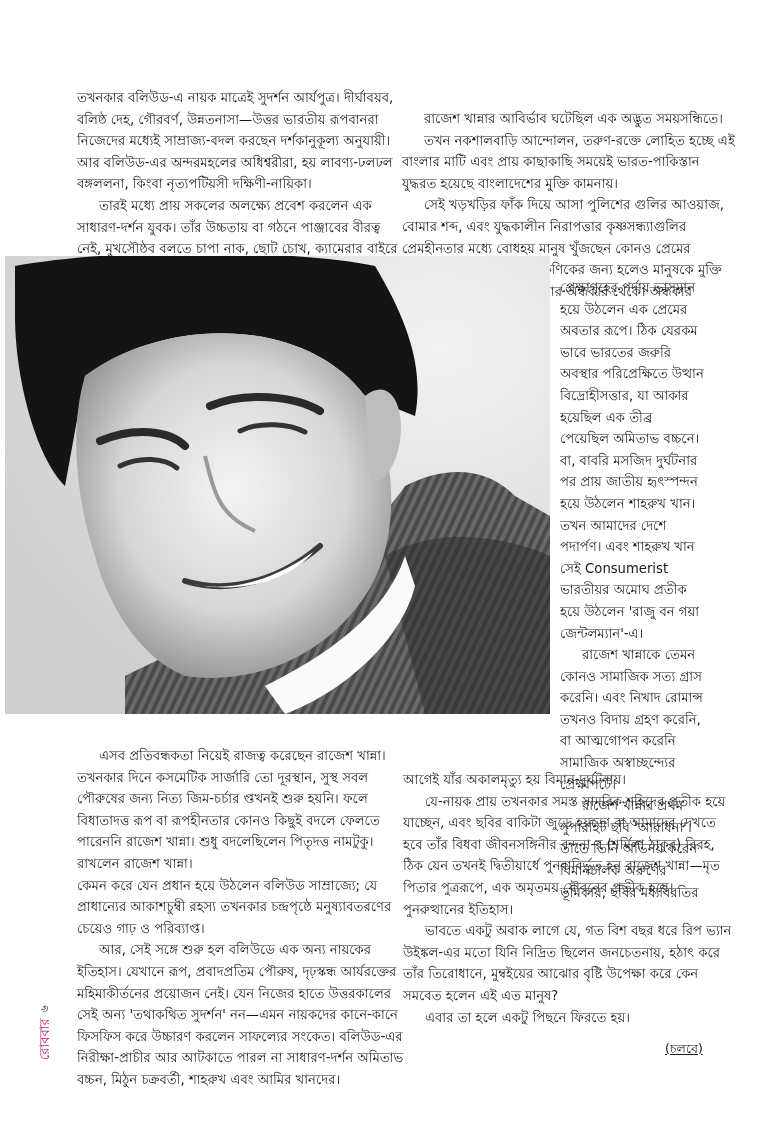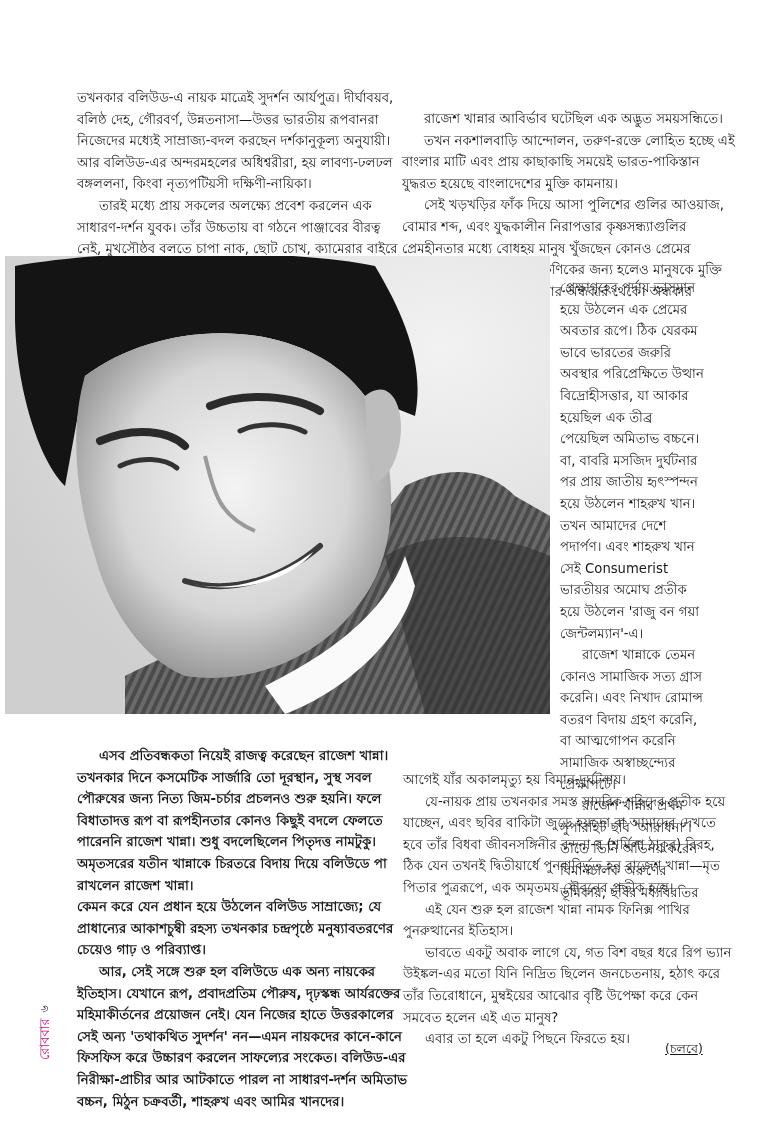--- a/index.html
+++ b/index.html
@@ -10,21 +10,21 @@
     }
     .col {
       position: absolute; font-size: 13.2px; line-height: 21.6px;
       text-align: justify;
     }
     .line { display: block; white-space: nowrap; text-align: left; }
     .ind-line { padding-left: 22px; }
     #top-left { left: 77px; top: 87px; width: 315px; }
     #top-right { left: 402px; top: 82px; width: 320px; margin-top: 26px; }
     #wrap-right { left: 560px; top: 277px; width: 165px; }
-    #bottom-left { left: 77px; top: 745px; width: 315px; font-weight: bold; }
+    #bottom-left { left: 77px; top: 745px; width: 315px; }
     #bottom-right { left: 403px; top: 769px; width: 325px; }
 
     #photo {
       position: absolute; left: 5px; top: 256px; width: 545px; height: 458px;
       overflow: hidden; background: #d8d8d8;
     }
     #photo svg { width: 100%; height: 100%; display: block; }
 
     #footer-mark {
       position: absolute; left: 30px; top: 990px; width: 30px; height: 70px;
@@ -137,41 +137,40 @@
       <span class="line">পদার্পণ। এবং শাহরুখ খান</span>
       <span class="line">সেই Consumerist</span>
       <span class="line">ভারতীয়র অমোঘ প্রতীক</span>
       <span class="line">হয়ে উঠলেন 'রাজু বন গয়া</span>
       <span class="line">জেন্টলম্যান'-এ।</span>
     </div>
     <div>
       <span class="line ind-line">রাজেশ খান্নাকে তেমন</span>
       <span class="line">কোনও সামাজিক সত্য গ্রাস</span>
       <span class="line">করেনি। এবং নিখাদ রোমান্স</span>
-      <span class="line">বতরণ বিদায় গ্রহণ করেনি,</span>
+      <span class="line">তখনও বিদায় গ্রহণ করেনি,</span>
       <span class="line">বা আত্মগোপন করেনি</span>
       <span class="line">সামাজিক অস্বাচ্ছন্দ্যের</span>
       <span class="line">প্রেক্ষাপটে।</span>
     </div>
     <div>
       <span class="line ind-line">রাজেশ খান্নার প্রথম</span>
       <span class="line">সুপারহিট ছবি 'আরাধনা'।</span>
       <span class="line">তাতে তিনি অভিনয় করেন</span>
       <span class="line">বিমানচালক অরুণের</span>
       <span class="line">ভূমিকায়, ছবির মধ্যবিরতির</span>
     </div>
   </div>
 <div id="bottom-left" class="col">
     <div>
       <span class="line ind-line">এসব প্রতিবন্ধকতা নিয়েই রাজত্ব করেছেন রাজেশ খান্না।</span>
       <span class="line">তখনকার দিনে কসমেটিক সার্জারি তো দূরস্থান, সুস্থ সবল</span>
-      <span class="line">পৌরুষের জন্য নিত্য জিম-চর্চার প্রচলনও শুরু হয়নি। ফলে</span>
+      <span class="line">পৌরুষের জন্য নিত্য জিম-চর্চার প্তখনই শুরু হয়নি। ফলে</span>
       <span class="line">বিধাতাদত্ত রূপ বা রূপহীনতার কোনও কিছুই বদলে ফেলতে</span>
       <span class="line">পারেননি রাজেশ খান্না। শুধু বদলেছিলেন পিতৃদত্ত নামটুকু।</span>
-      <span class="line">অমৃতসরের যতীন খান্নাকে চিরতরে বিদায় দিয়ে বলিউডে পা</span>
       <span class="line">রাখলেন রাজেশ খান্না।</span>
     </div>
     <div>
       <span class="line">কেমন করে যেন প্রধান হয়ে উঠলেন বলিউড সাম্রাজ্যে; যে</span>
       <span class="line">প্রাধান্যের আকাশচুম্বী রহস্য তখনকার চন্দ্রপৃষ্ঠে মনুষ্যাবতরণের</span>
       <span class="line">চেয়েও গাঢ় ও পরিব্যাপ্ত।</span>
     </div>
     <div>
       <span class="line ind-line">আর, সেই সঙ্গে শুরু হল বলিউডে এক অন্য নায়কের</span>
       <span class="line">ইতিহাস। যেখানে রূপ, প্রবাদপ্রতিম পৌরুষ, দৃঢ়স্কন্ধ আর্যরক্তের</span>
@@ -187,21 +186,20 @@
       <span class="line">আগেই যাঁর অকালমৃত্যু হয় বিমান-দুর্ঘটনায়।</span>
     </div>
     <div>
       <span class="line ind-line">যে-নায়ক প্রায় তখনকার সমস্ত সামরিক শহিদের প্রতীক হয়ে</span>
       <span class="line">যাচ্ছেন, এবং ছবির বাকিটা জুড়ে হয়তো বা আমাদের দেখতে</span>
       <span class="line">হবে তাঁর বিধবা জীবনসঙ্গিনীর বন্দনা-র (শর্মিলা ঠাকুর) বিরহ,</span>
       <span class="line">ঠিক যেন তখনই দ্বিতীয়ার্ধে পুনরাবির্ভূত হন রাজেশ খান্না—মৃত</span>
       <span class="line">পিতার পুত্ররূপে, এক অমৃতময় যৌবনের প্রতীক হয়ে।</span>
     </div>
     <div>
-      <span class="line ind-line">এই যেন শুরু হল রাজেশ খান্না নামক ফিনিক্স পাখির</span>
       <span class="line">পুনরুত্থানের ইতিহাস।</span>
     </div>
     <div>
       <span class="line ind-line">ভাবতে একটু অবাক লাগে যে, গত বিশ বছর ধরে রিপ ভ্যান</span>
       <span class="line">উইঙ্কল-এর মতো যিনি নিদ্রিত ছিলেন জনচেতনায়, হঠাৎ করে</span>
       <span class="line">তাঁর তিরোধানে, মুম্বইয়ের আঝোর বৃষ্টি উপেক্ষা করে কেন</span>
       <span class="line">সমবেত হলেন এই এত মানুষ?</span>
     </div>
     <div>
       <span class="line ind-line">এবার তা হলে একটু পিছনে ফিরতে হয়।</span>

